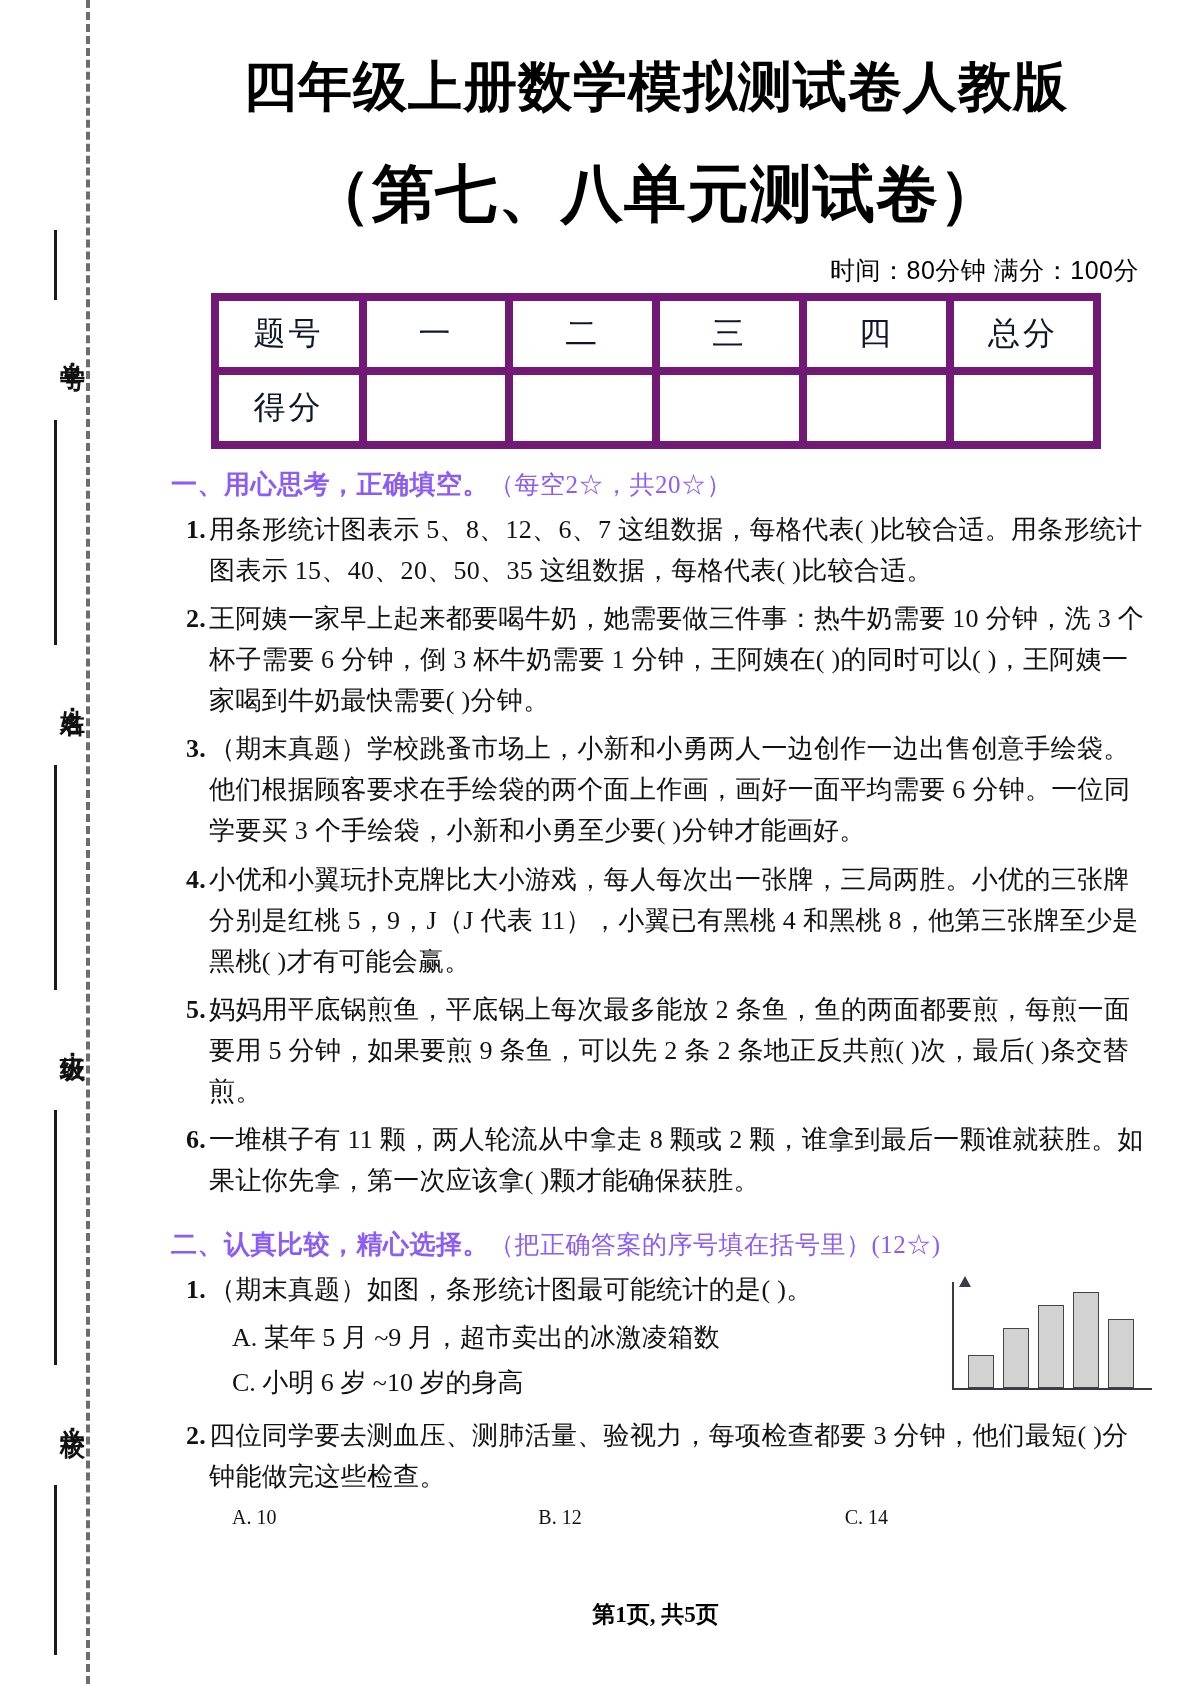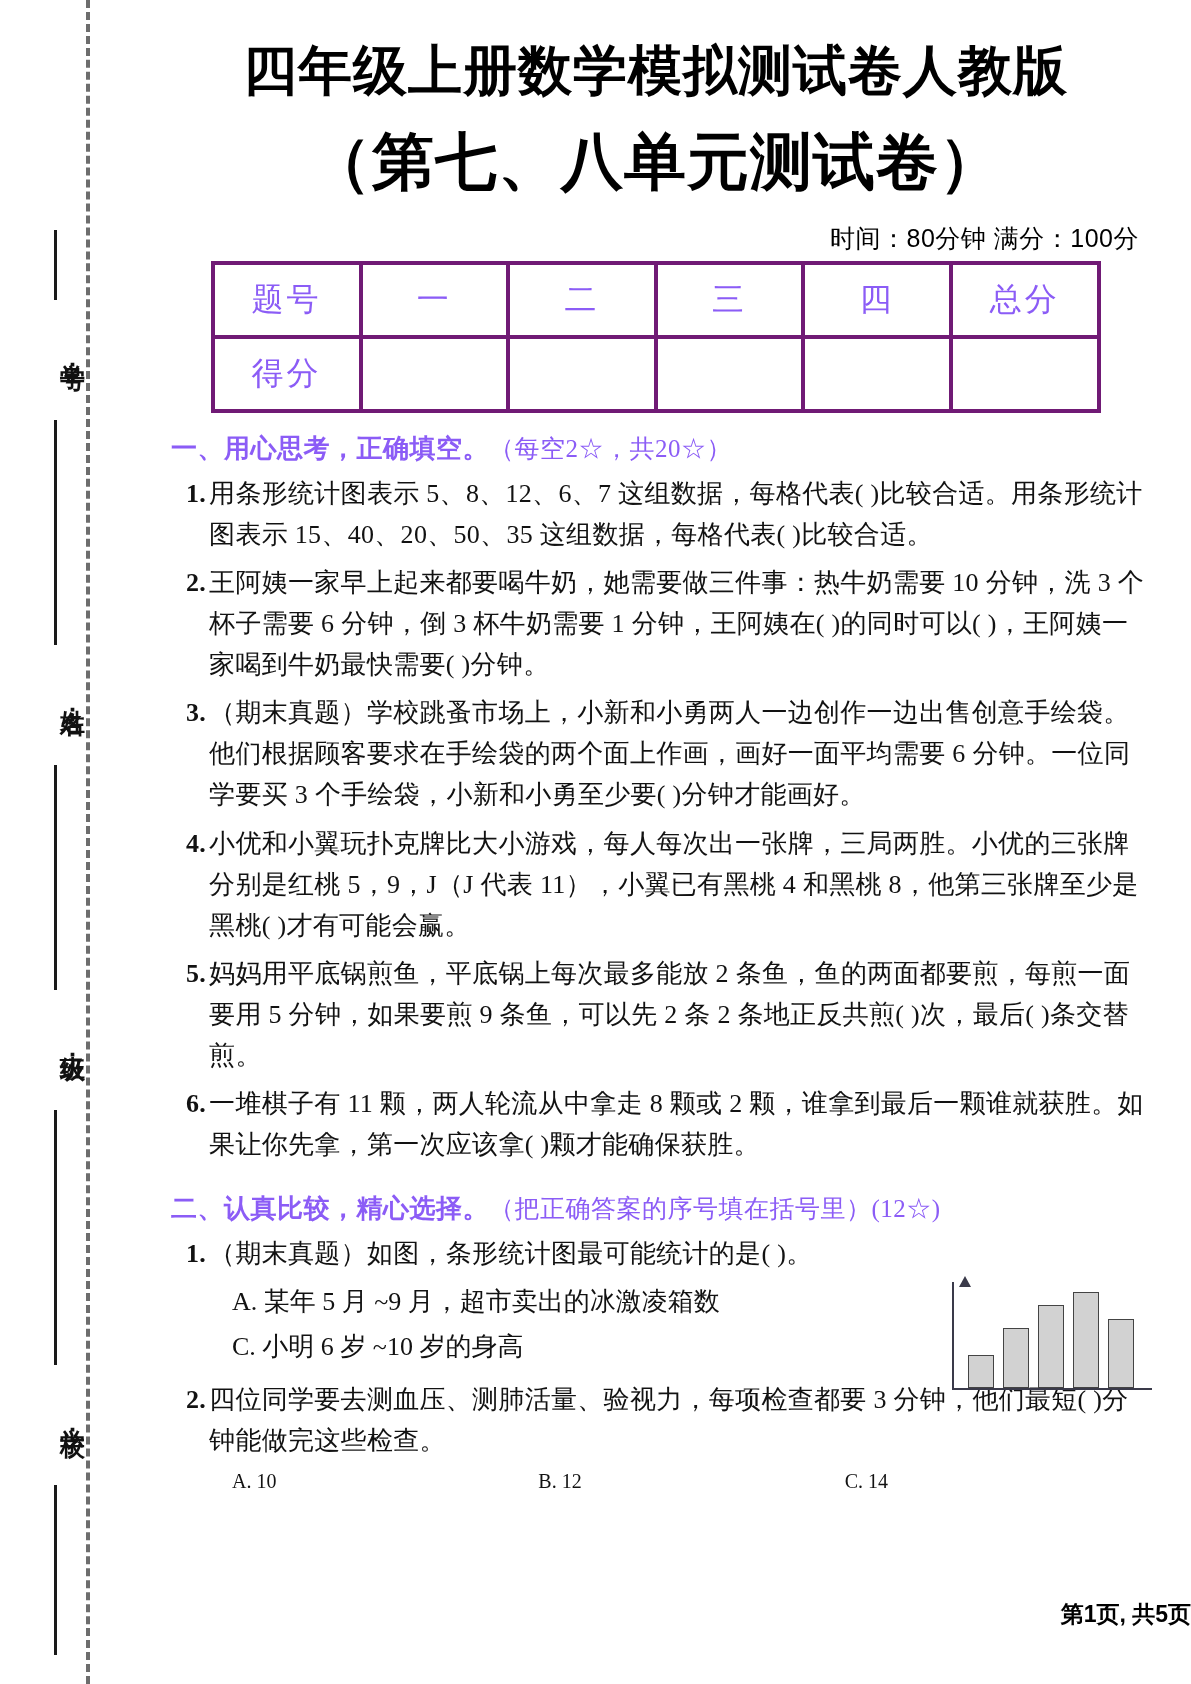--- a/index.html
+++ b/index.html
@@ -50,21 +50,21 @@
 
   
   .page {
     position: absolute;
     left: 120px; top: 0;
     width: 1071px; height: 1684px;
     padding: 0 40px;
   }
 
   .title-main {
-    margin: 0;
+    margin: 16px;
     padding-top: 38px;
     text-align: center;
     font-family: "Liberation Sans", "DejaVu Sans", sans-serif;
     font-weight: bold;
     font-size: 54px;
     letter-spacing: 1px;
     line-height: 1.22;
     color: #000;
   }
   .title-sub {
@@ -89,28 +89,28 @@
   }
 
   
   .score-table {
     margin: 6px auto 0 auto;
     width: 890px;
     border-collapse: collapse;
     table-layout: fixed;
   }
   .score-table td {
-    border: 4px solid #701a75;
+    border: 8px solid #701a75;
     height: 74px;
     text-align: center;
     vertical-align: middle;
     font-family: "Liberation Serif", "DejaVu Serif", serif;
     font-size: 32px;
     letter-spacing: 3px;
-    color: #8b5cf6;
+    color: #0f172a;
   }
   .score-table td.head-cell { width: 148px; }
 
   
   .qbody { margin-top: 14px; }
 
   .section-head {
     font-family: "Liberation Sans", "DejaVu Sans", sans-serif;
     font-weight: bold;
     font-size: 26px;
@@ -191,22 +191,22 @@
   .fig-bars .bar {
     width: 26px;
     background: #d2d2d2;
     border: 1.5px solid #444;
   }
 
   .footer {
     position: absolute;
     left: 0; right: 0;
     bottom: 54px;
-    text-align: right;
-    font-family: Liberation Sans, sans-serif;
+    text-align: center;
+    font-family: Liberation Serif, serif;
     font-weight: bold;
     font-size: 23px;
     color: #000;
   }
 </style>
 </head>
 <body>
 
 <div class="left-margin">
   <div class="dashed-line"></div>

